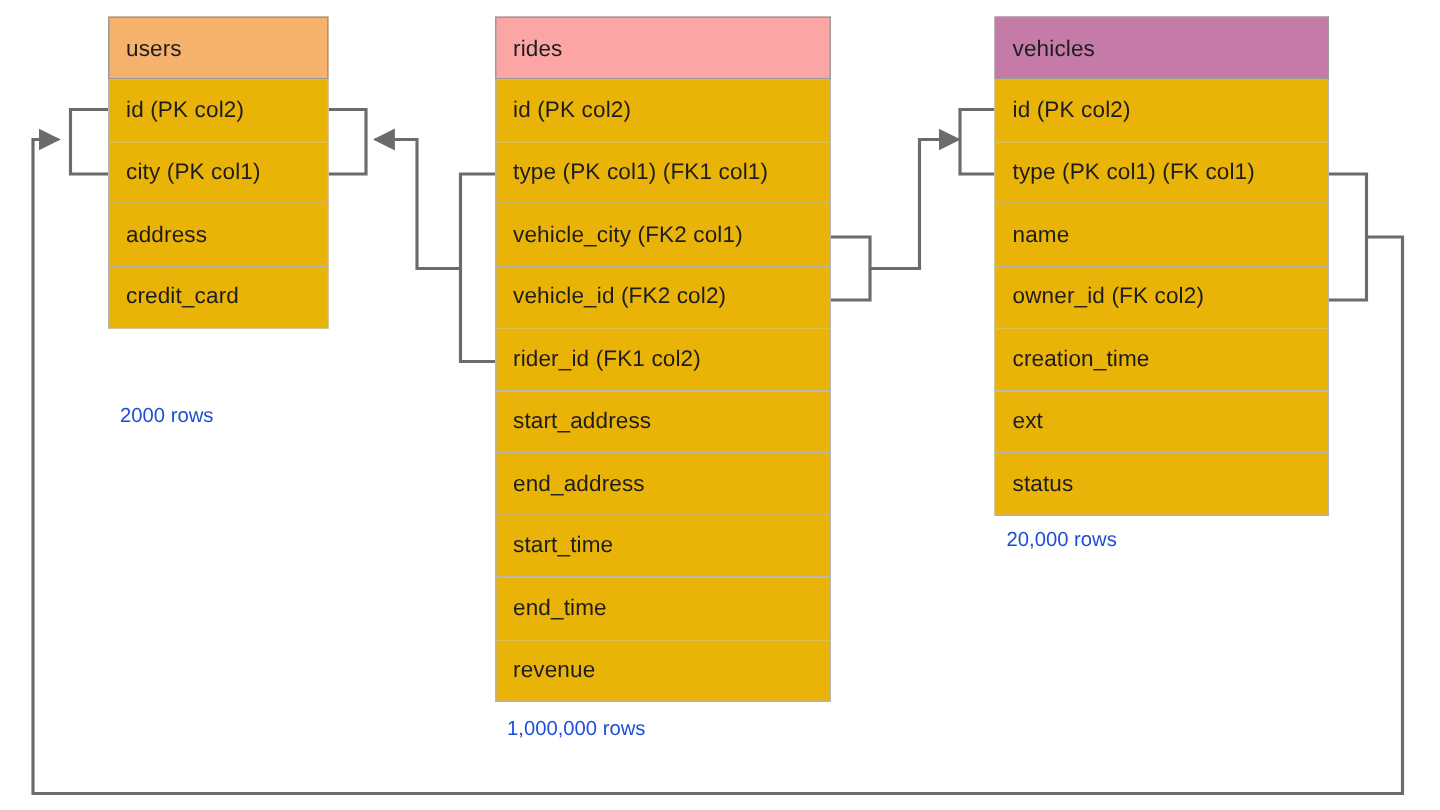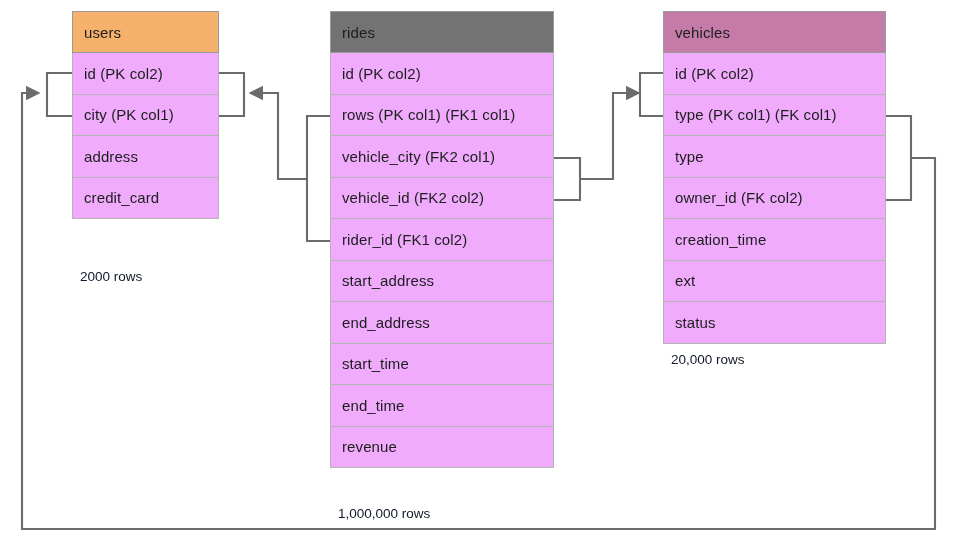--- a/index.html
+++ b/index.html
@@ -34,37 +34,37 @@
   }
   .tbl-row{
     box-sizing:border-box;
     border:1px solid #b4b4b4;
     border-top:none;
     height:41.5px;
     display:flex;align-items:center;
     padding-left:11px;
     font-size:15px;
     color:#1d1d1d;
-    background:#f0abfc;
+    background:#eab308;
     letter-spacing:.1px;
     white-space:nowrap;
   }
   .rowcount{
     position:absolute;
     font-size:13.5px;
-    color:#0f172a;
+    color:#1d4ed8;
     white-space:nowrap;
   }
 
   #tbl-users{left:72px;top:11px;width:147px;}
   #tbl-rides{left:330px;top:11px;width:224px;}
   #tbl-vehicles{left:663px;top:11px;width:223px;text-align:right;}
 
   #rc-users{left:80px;top:269px;}
-  #rc-rides{left:338px;top:478px;margin-top:28px;}
+  #rc-rides{left:338px;top:478px;}
   #rc-vehicles{left:671px;top:352px;}
 </style>
 </head>
 <body>
 
 <div id="canvas">
 
   <svg id="wires" viewBox="0 0 960 540" width="960" height="540" aria-hidden="true">
     <defs>
       <marker id="arrowL" viewBox="0 0 10 10" refX="9" refY="5" markerWidth="7" markerHeight="7" orient="auto-start-reverse">
@@ -105,28 +105,28 @@
     <div class="tbl-row">
       <span>address</span>
     </div>
     <div class="tbl-row">
       <span>credit_card</span>
     </div>
   </div>
   <div class="rowcount" id="rc-users">2000 rows</div>
 
   <div class="table" id="tbl-rides">
-    <div class="tbl-header" style="background: #737373;">
+    <div class="tbl-header" style="background: #fca5a5;">
       <span>rides</span>
     </div>
     <div class="tbl-row">
       <span>id (PK col2)</span>
     </div>
     <div class="tbl-row">
-      <span>rows (PK col1) (FK1 col1)</span>
+      <span>type (PK col1) (FK1 col1)</span>
     </div>
     <div class="tbl-row">
       <span>vehicle_city (FK2 col1)</span>
     </div>
     <div class="tbl-row">
       <span>vehicle_id (FK2 col2)</span>
     </div>
     <div class="tbl-row">
       <span>rider_id (FK1 col2)</span>
     </div>
@@ -152,21 +152,21 @@
     <div class="tbl-header" style="background: rgb(196, 123, 168);">
       <span>vehicles</span>
     </div>
     <div class="tbl-row">
       <span>id (PK col2)</span>
     </div>
     <div class="tbl-row">
       <span>type (PK col1) (FK col1)</span>
     </div>
     <div class="tbl-row">
-      <span>type</span>
+      <span>name</span>
     </div>
     <div class="tbl-row">
       <span>owner_id (FK col2)</span>
     </div>
     <div class="tbl-row">
       <span>creation_time</span>
     </div>
     <div class="tbl-row">
       <span>ext</span>
     </div>

